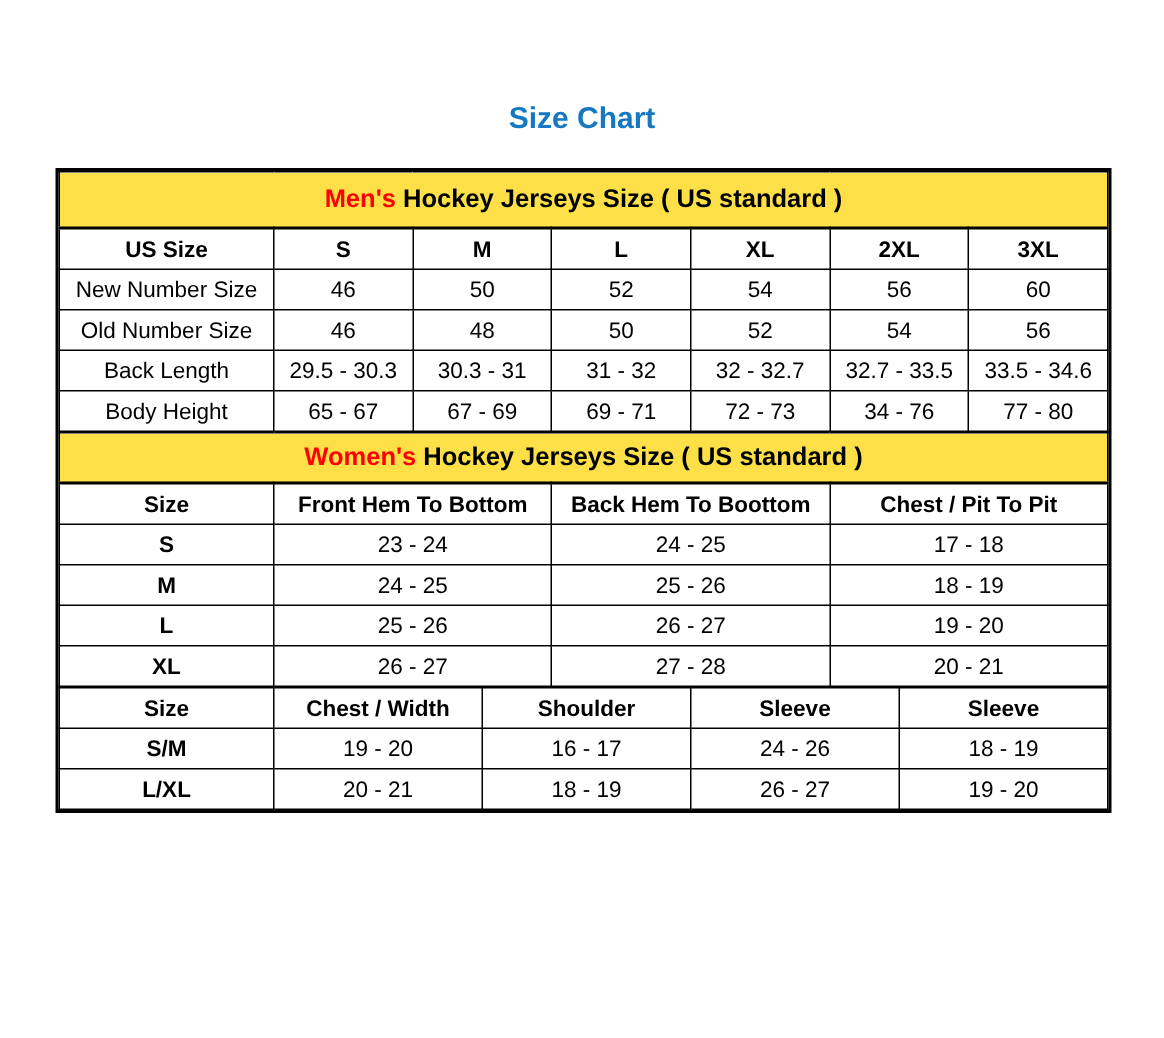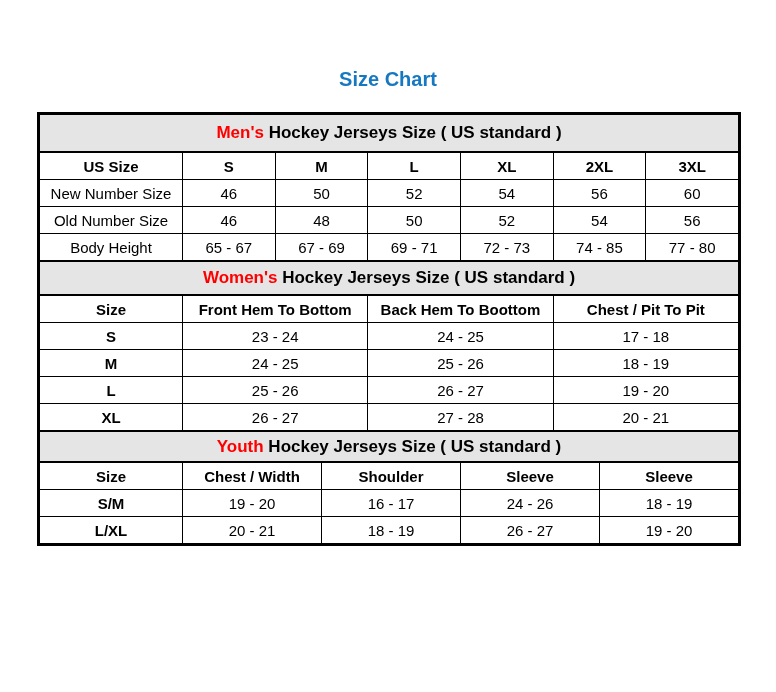--- a/index.html
+++ b/index.html
@@ -12,21 +12,21 @@
     margin-top:58px;height:42px;line-height:42px;
     text-align:center;font-size:20px;font-weight:bold;color:#1778c2;
   }
   .chart-wrap{
     width:700px;margin:12px 0 0 37px;border:2px solid #000;
   }
   table{width:100%;border-collapse:collapse;table-layout:fixed;}
   td{border:1px solid #000;text-align:center;vertical-align:middle;
      font-size:15px;padding:0;overflow:hidden;white-space:nowrap;}
   col.first{width:143px;}
-  tr.band td{background:#e5e5e5;font-weight:bold;font-size:17px;border-bottom:2px solid #000;}
+  tr.band td{background:#fde047;font-weight:bold;font-size:17px;border-bottom:2px solid #000;}
   tr.band-mens td{height:36px;}
   tr.band-womens td{height:32px;}
   tr.band-youth td{height:29px;}
   tr.colhead td{font-weight:bold;height:26px;}
   tr.datarow td{height:26px;}
   .accent{color:#ff0000;}
   .bold-label{font-weight:bold;}
   .misspelled{
     text-decoration-style:wavy;
     text-decoration-color:#e03c31;
@@ -76,26 +76,35 @@
     <tr class="datarow">
       <td>Old Number Size</td>
       <td>46</td>
       <td>48</td>
       <td>50</td>
       <td>52</td>
       <td>54</td>
       <td>56</td>
     </tr>
     <tr class="datarow">
+      <td>Back Length</td>
+      <td>29.5 - 30.3</td>
+      <td>30.3 - 31</td>
+      <td>31 - 32</td>
+      <td>32 - 32.7</td>
+      <td>32.7 - 33.5</td>
+      <td>33.5 - 34.6</td>
+    </tr>
+    <tr class="datarow">
       <td>Body Height</td>
       <td>65 - 67</td>
       <td>67 - 69</td>
       <td>69 - 71</td>
       <td>72 - 73</td>
-      <td>74 - 85</td>
+      <td>34 - 76</td>
       <td>77 - 80</td>
     </tr>
   </tbody>
     </table>
 
   <table>
     <colgroup>
         <col class="first">
         <col>
         <col>
@@ -140,23 +149,20 @@
 
   <table>
     <colgroup>
         <col class="first">
         <col>
         <col>
         <col>
         <col>
       </colgroup>
     <tbody>
-        <tr class="band band-youth">
-      <td colspan="5"><span class="accent">Youth</span><span> Hockey Jerseys Size ( US standard )</span></td>
-    </tr>
     <tr class="colhead">
       <td>Size</td>
       <td>Chest / Width</td>
       <td>Shoulder</td>
       <td>Sleeve</td>
       <td>Sleeve</td>
     </tr>
     <tr class="datarow">
       <td class="bold-label">S/M</td>
       <td>19 - 20</td>

